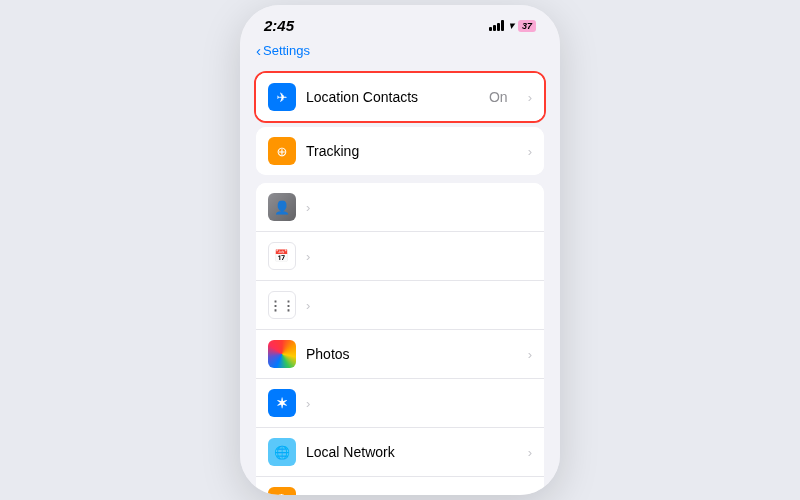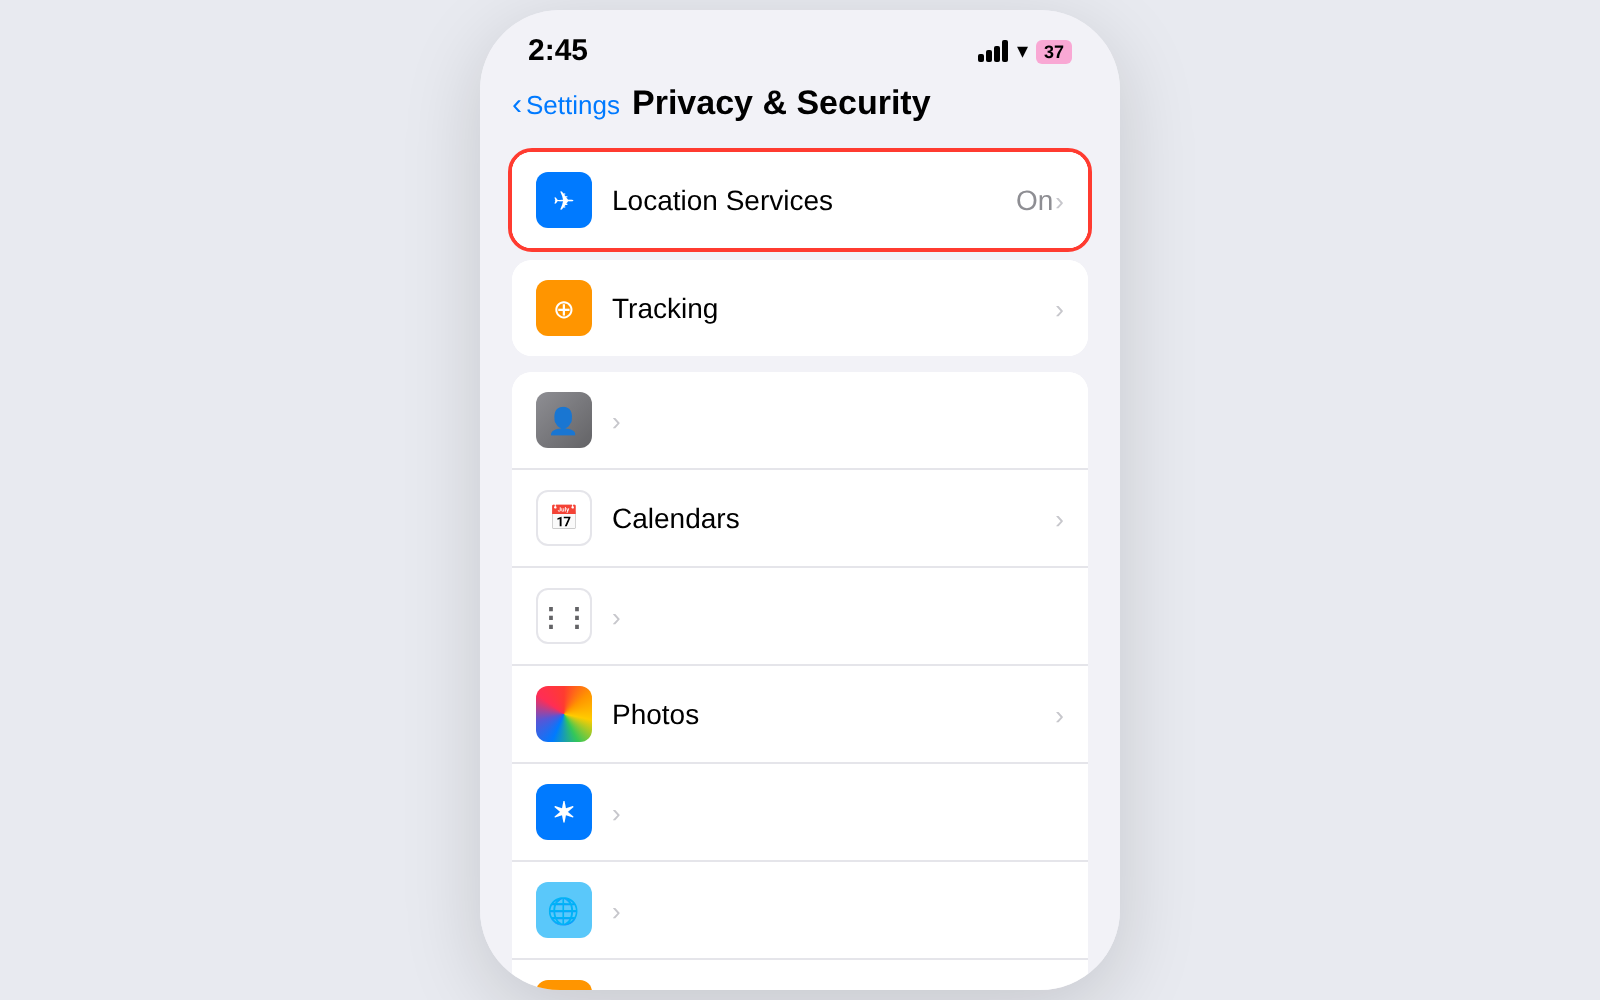--- a/index.html
+++ b/index.html
@@ -25,20 +25,21 @@
       flex-direction: column;
     }
 
     .status-bar {
       display: flex;
       justify-content: space-between;
       align-items: center;
       padding: 12px 24px 4px;
       background: #f2f2f7;
       flex-shrink: 0;
+      font-style: italic;
     }
 
     .status-time {
       font-size: 15px;
       font-weight: 600;
       color: #000;
     }
 
     .status-icons {
       display: flex;
@@ -150,21 +151,21 @@
 
     .item-label {
       flex: 1;
       font-size: 14px;
       color: #000;
     }
 
     .item-value {
       font-size: 14px;
       color: #8e8e93;
-      margin-right: 1px;
+      margin-right: 20px;
     }
 
     .item-chevron {
       color: #c7c7cc;
       font-size: 13px;
     }
   </style>
 </head>
 <body>
 
@@ -182,30 +183,29 @@
       <span class="wifi-icon">▾</span>
       <span class="battery-badge">37</span>
     </div>
   </div>
 
   <div class="nav-bar">
     <div class="back-button">
       <span class="back-chevron">‹</span>
       <span>Settings</span>
     </div>
-    <span class="nav-title">Privacy &amp; Security</span>
   </div>
 
   <div class="content">
 
     <div style="margin: 4px 14px 0; border: 2px solid #ff3b30; border-radius: 12px; overflow: hidden;">
       <div class="menu-group" style="margin: 0; border-radius: 0;">
         <div class="menu-item">
           <div class="item-icon icon-blue" style="color:#fff; font-size:13px;">✈</div>
-          <span class="item-label">Location Services</span>
+          <span class="item-label">Location Contacts</span>
           <span class="item-value">On</span>
           <span class="item-chevron">›</span>
         </div>
       </div>
     </div>
 
     <div class="menu-group" style="margin-top: 4px;">
       <div class="menu-item">
         <div class="item-icon icon-orange" style="color:#fff; font-size:13px;">⊕</div>
         <span class="item-label">Tracking</span>
@@ -215,21 +215,20 @@
 
     <div class="menu-group">
 
       <div class="menu-item">
         <div class="item-icon" style="background: linear-gradient(135deg,#8e8e93,#636366); color:#fff; font-size:13px;">👤</div>
         <span class="item-chevron">›</span>
       </div>
 
       <div class="menu-item">
         <div class="item-icon" style="background:#fff; border:1px solid #e5e5ea; font-size:12px;">📅</div>
-        <span class="item-label">Calendars</span>
         <span class="item-chevron">›</span>
       </div>
 
       <div class="menu-item">
         <div class="item-icon" style="background:#fff; border:1px solid #e5e5ea; color:#636366; font-size:13px; font-weight:700;">⋮⋮</div>
         <span class="item-chevron">›</span>
       </div>
 
       <div class="menu-item">
         <div class="item-icon" style="background: conic-gradient(#ff3b30 0deg, #ff9500 51deg, #ffcc00 102deg, #34c759 153deg, #007aff 204deg, #5856d6 255deg, #ff2d55 306deg, #ff3b30 360deg); font-size:12px;"></div>
@@ -237,20 +236,21 @@
         <span class="item-chevron">›</span>
       </div>
 
       <div class="menu-item">
         <div class="item-icon icon-blue" style="color:#fff; font-size:14px; font-weight:700;">✶</div>
         <span class="item-chevron">›</span>
       </div>
 
       <div class="menu-item">
         <div class="item-icon" style="background:#5ac8fa; color:#fff; font-size:13px;">🌐</div>
+        <span class="item-label">Local Network</span>
         <span class="item-chevron">›</span>
       </div>
 
       <div class="menu-item">
         <div class="item-icon icon-orange" style="color:#fff; font-size:14px;">🎙</div>
 
       </div>
 
     </div>
   </div>

